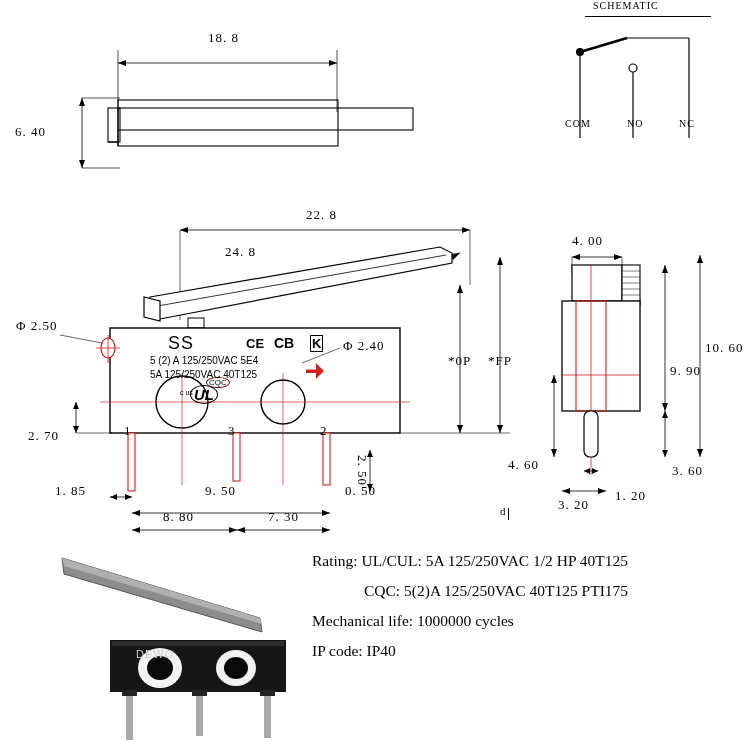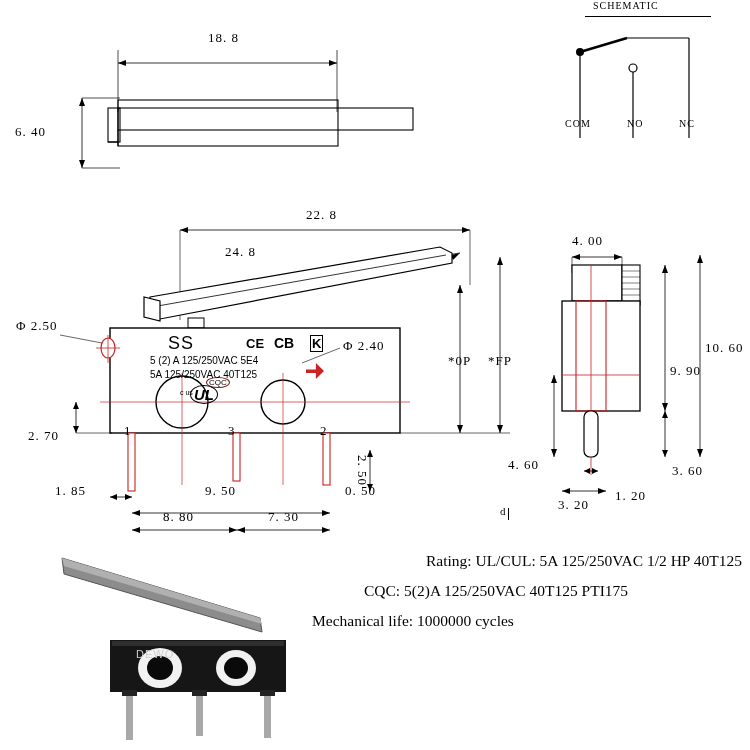--- a/index.html
+++ b/index.html
@@ -265,16 +265,17 @@
     <rect x="146" y="152" width="7" height="44" fill="#a8a8a8"></rect>
     <rect x="214" y="152" width="7" height="46" fill="#a8a8a8"></rect>
 
     <rect x="72" y="150" width="15" height="6" fill="#242424"></rect>
     <rect x="142" y="150" width="15" height="6" fill="#242424"></rect>
     <rect x="210" y="150" width="15" height="6" fill="#242424"></rect>
   </svg>
 </div>
 
 <div class="abs" style="left:312px;top:552px;width:430px;">
-  <div class="spec" style="margin-bottom:12px;text-align:right;">Rating: UL/CUL: 5A 125/250VAC 1/2 HP 40T125</div>
+  <div class="spec" style="margin-bottom:12px;">Rating: UL/CUL: 5A 125/250VAC 1/2 HP 40T125</div>
   <div class="spec" style="margin-bottom:12px;padding-left:52px;">CQC: 5(2)A 125/250VAC 40T125 PTI175</div>
   <div class="spec" style="margin-bottom:12px;">Mechanical life: 1000000 cycles</div>
+  <div class="spec">IP code: IP40</div>
 </div>
 
 </body></html>

